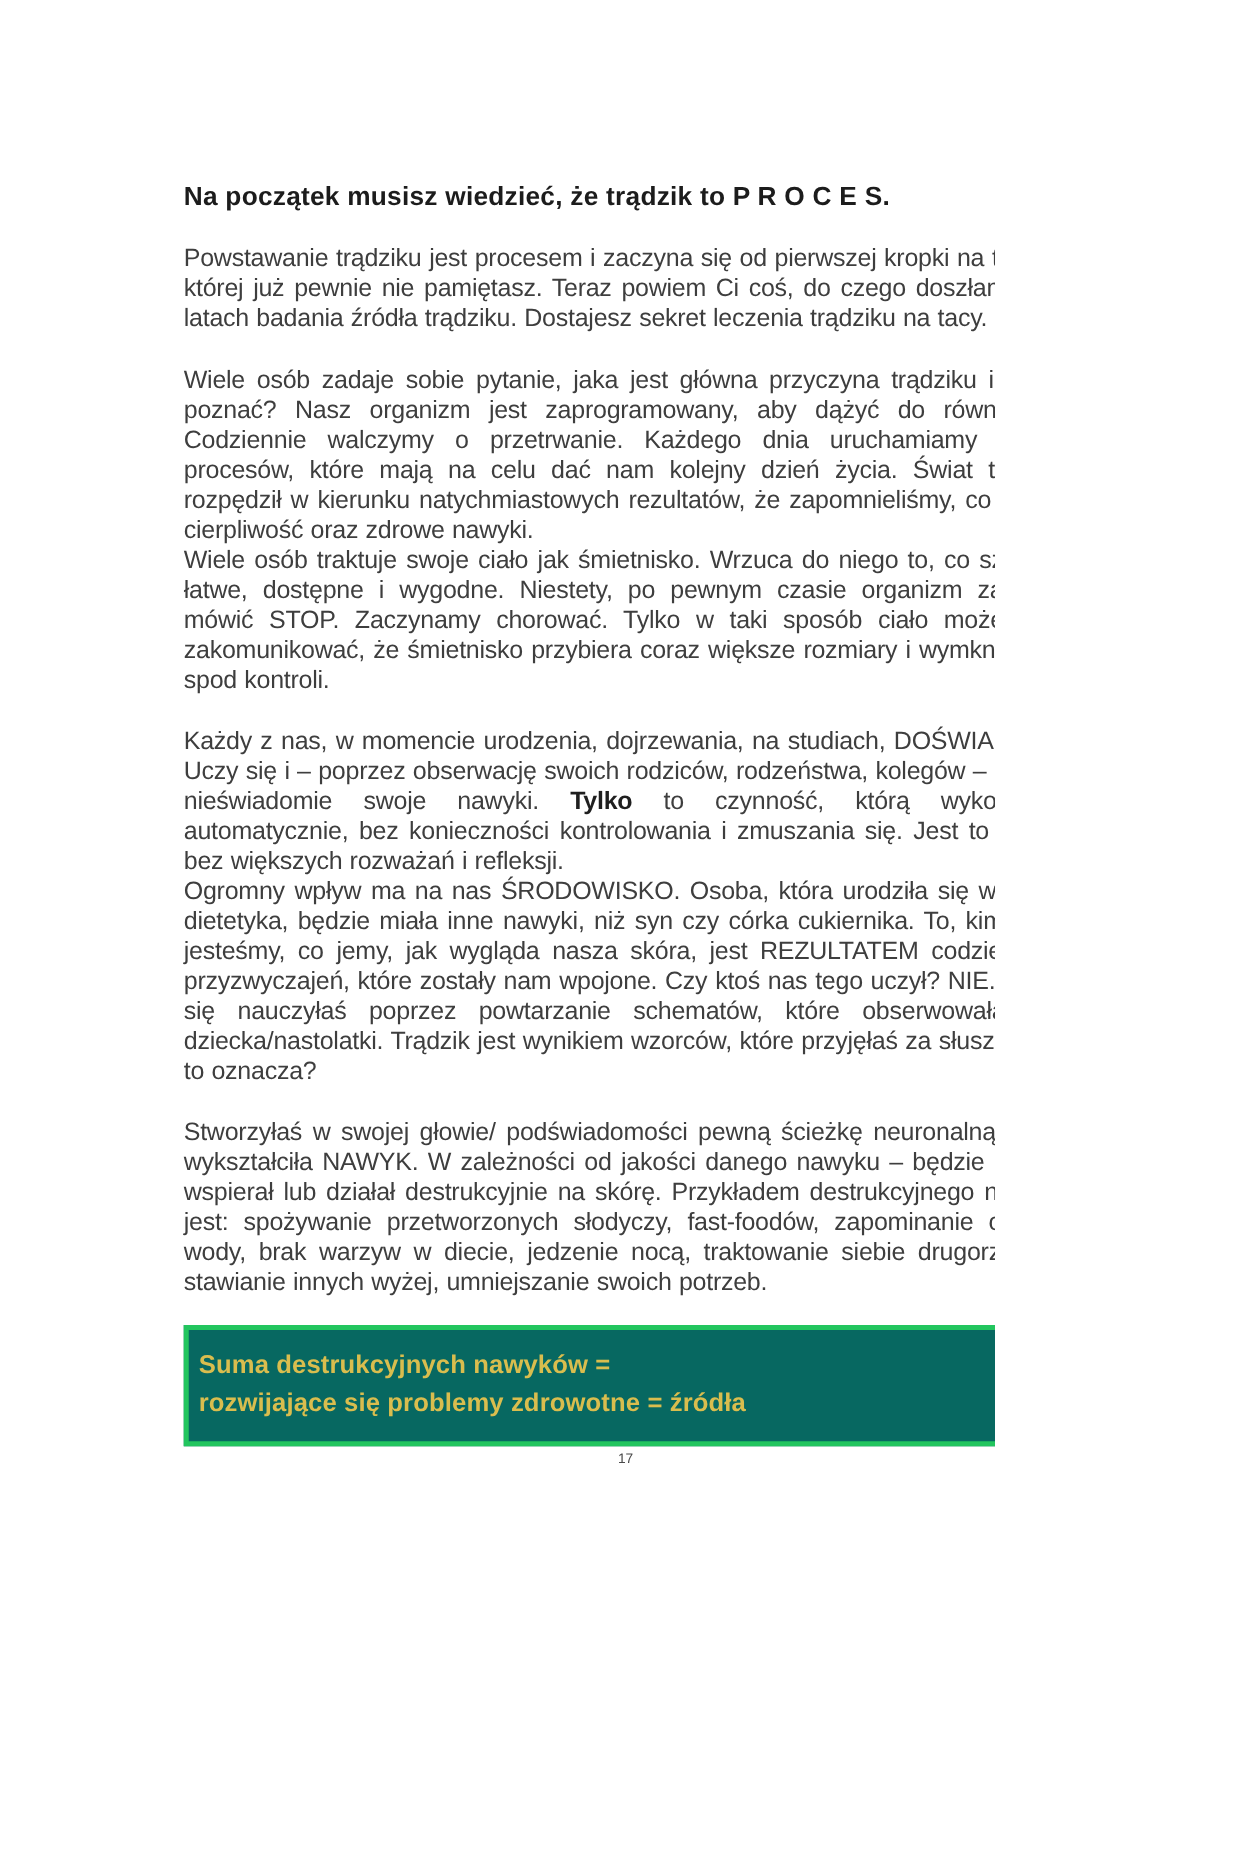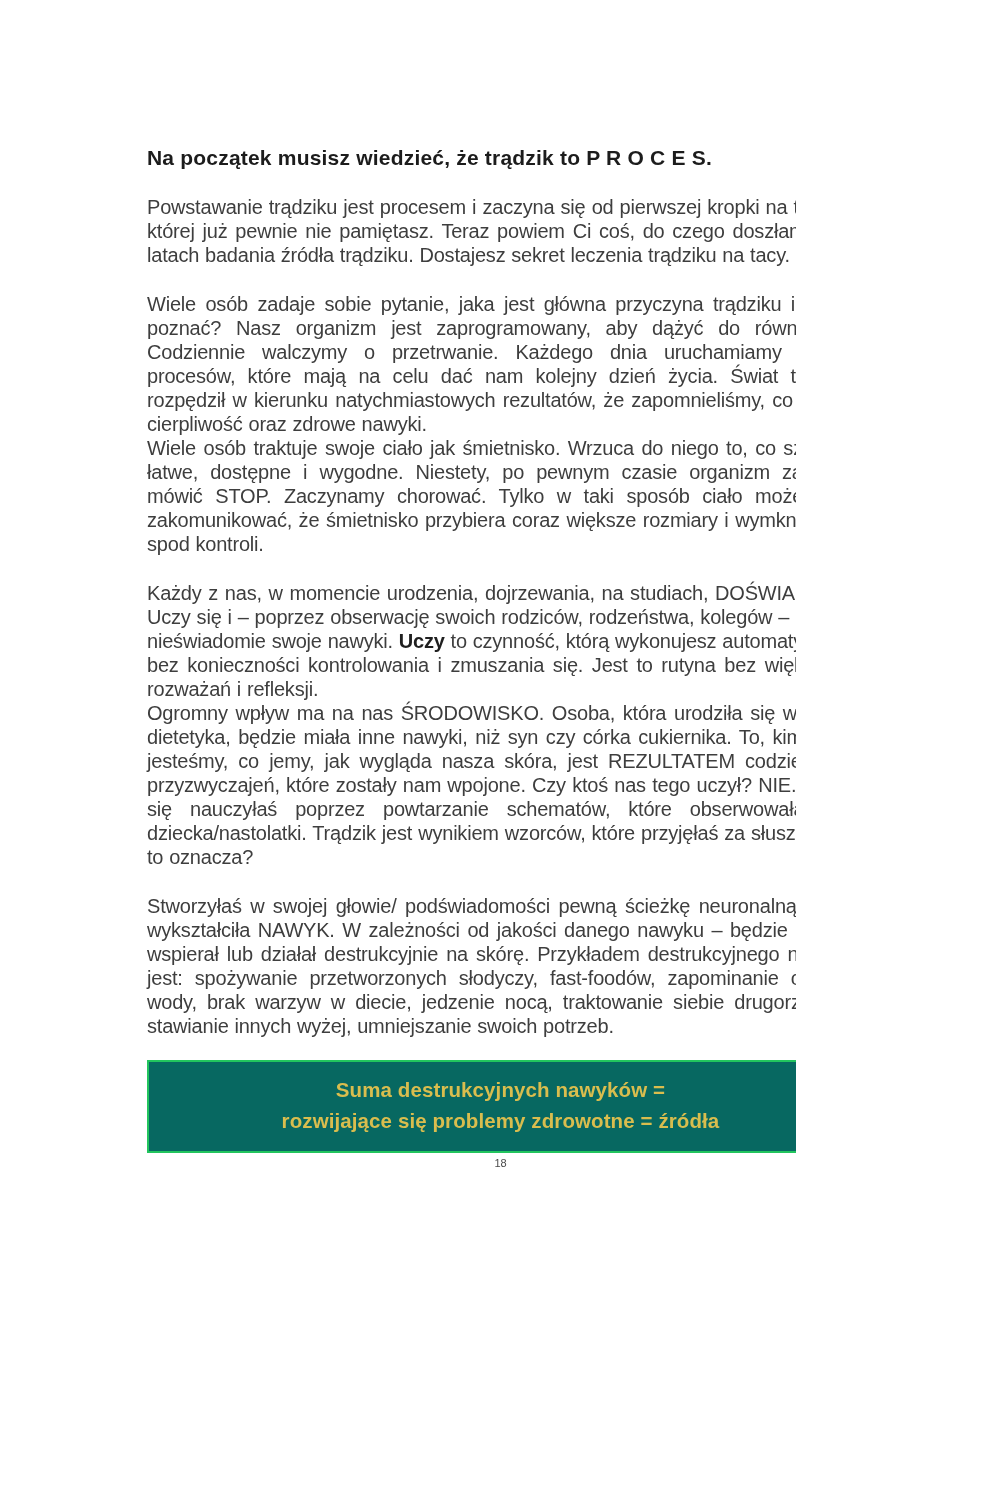--- a/index.html
+++ b/index.html
@@ -40,23 +40,23 @@
     hyphens: auto;
     -webkit-hyphens: auto;
   }
   .para b {
     color: #1f1f1f;
   }
   .gap { margin-top: 25px; }
   .highlight-box {
     margin-top: 22px;
     background: #076861;
-    border: 2px solid #22c55e;
+    border: 4px solid #22c55e;
     padding: 12px 8px 15px 8px;
-    text-align: center;
+    text-align: left;
   }
   .highlight-box .box-line {
     color: #d9bd4e;
     font-weight: bold;
     font-size: 20.5px;
     line-height: 31px;
     letter-spacing: 0.1px;
   }
   .page-number {
     margin-top: 4px;
@@ -80,32 +80,32 @@
 
     <p class="para gap">
       <span>Wiele osób zadaje sobie pytanie, jaka jest główna przyczyna trądziku i jak ją poznać? Nasz organizm jest zaprogramowany, aby dążyć do równowagi. Codziennie walczymy o przetrwanie. Każdego dnia uruchamiamy biliony procesów, które mają na celu dać nam kolejny dzień życia. Świat tak się rozpędził w kierunku natychmiastowych rezultatów, że zapomnieliśmy, co to jest cierpliwość oraz zdrowe nawyki.</span>
     </p>
 
     <p class="para">
       <span>Wiele osób traktuje swoje ciało jak śmietnisko. Wrzuca do niego to, co szybkie, łatwe, dostępne i wygodne. Niestety, po pewnym czasie organizm zaczyna mówić STOP. Zaczynamy chorować. Tylko w taki sposób ciało może nam zakomunikować, że śmietnisko przybiera coraz większe rozmiary i wymknęło się spod kontroli.</span>
     </p>
 
     <p class="para gap">
-      <span>Każdy z nas, w momencie urodzenia, dojrzewania, na studiach, DOŚWIADCZA. Uczy się i – poprzez obserwację swoich rodziców, rodzeństwa, kolegów – buduje nieświadomie swoje nawyki. </span><b>Uczy</b><span> to czynność, którą wykonujesz automatycznie, bez konieczności kontrolowania i zmuszania się. Jest to rutyna bez większych rozważań i refleksji.</span>
+      <span>Każdy z nas, w momencie urodzenia, dojrzewania, na studiach, DOŚWIADCZA. Uczy się i – poprzez obserwację swoich rodziców, rodzeństwa, kolegów – buduje nieświadomie swoje nawyki. </span><b>Tylko</b><span> to czynność, którą wykonujesz automatycznie, bez konieczności kontrolowania i zmuszania się. Jest to rutyna bez większych rozważań i refleksji.</span>
     </p>
 
     <p class="para">
       <span>Ogromny wpływ ma na nas ŚRODOWISKO. Osoba, która urodziła się w domu dietetyka, będzie miała inne nawyki, niż syn czy córka cukiernika. To, kim teraz jesteśmy, co jemy, jak wygląda nasza skóra, jest REZULTATEM codziennych przyzwyczajeń, które zostały nam wpojone. Czy ktoś nas tego uczył? NIE. Sama się nauczyłaś poprzez powtarzanie schematów, które obserwowałaś od dziecka/nastolatki. Trądzik jest wynikiem wzorców, które przyjęłaś za słuszne. Co to oznacza?</span>
     </p>
 
     <p class="para gap">
       <span>Stworzyłaś w swojej głowie/ podświadomości pewną ścieżkę neuronalną, która wykształciła NAWYK. W zależności od jakości danego nawyku – będzie Cię on wspierał lub działał destrukcyjnie na skórę. Przykładem destrukcyjnego nawyku jest: spożywanie przetworzonych słodyczy, fast-foodów, zapominanie o piciu wody, brak warzyw w diecie, jedzenie nocą, traktowanie siebie drugorzędnie, stawianie innych wyżej, umniejszanie swoich potrzeb.</span>
     </p>
 
     <div class="highlight-box">
       <div class="box-line">Suma destrukcyjnych nawyków =</div>
       <div class="box-line">rozwijające się problemy zdrowotne = źródła</div>
     </div>
 
-    <div class="page-number">18</div>
+    <div class="page-number">17</div>
 
   </div>
 </div>
 
 </body></html>

